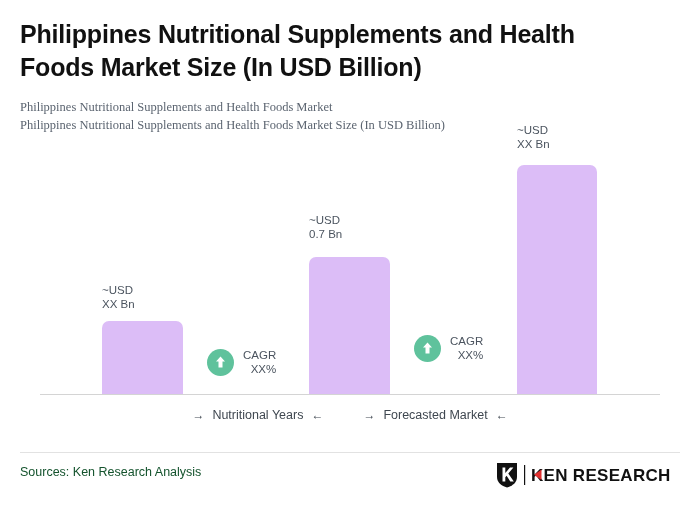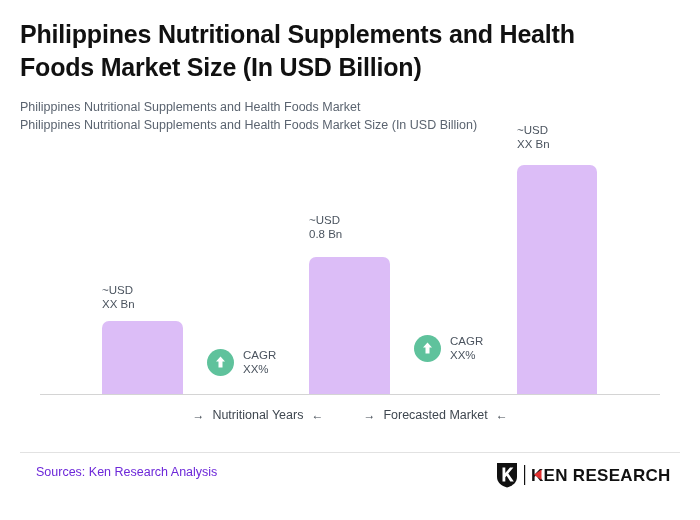--- a/index.html
+++ b/index.html
@@ -33,21 +33,21 @@
     letter-spacing: -0.2px;
   }
   .subtitle-block {
     position: absolute;
     left: 20px;
     top: 98px;
     color: #5b6470;
     font-size: 12.5px;
     line-height: 18px;
   }
-  .subtitle-line { white-space: nowrap; }
+  .subtitle-line { white-space: nowrap; font-family: Liberation Serif, serif; }
 
   
   .plot {
     position: absolute;
     left: 0px;
     top: 110px;
     width: 700px;
     height: 290px;
   }
   .baseline {
@@ -72,20 +72,21 @@
     text-align: left;
     white-space: nowrap;
   }
 
   
   .cagr {
     position: absolute;
     display: flex;
     align-items: center;
     gap: 9px;
+    text-align: right;
   }
   .cagr-circle {
     width: 27px;
     height: 27px;
     border-radius: 50%;
     background: #5fc29c;
     display: flex;
     align-items: center;
     justify-content: center;
     flex: 0 0 auto;
@@ -125,23 +126,22 @@
     top: 452px;
     width: 660px;
     height: 1px;
     background: #e2e2e2;
   }
   .sources {
     position: absolute;
     left: 20px;
     top: 465px;
     font-size: 12.5px;
-    color: #6d28d9;
-    white-space: nowrap;
-    margin-left: 16px;
+    color: #14532d;
+    white-space: nowrap;
   }
   .logo {
     position: absolute;
     right: 17px;
     top: 462px;
     display: flex;
     align-items: center;
     gap: 5px;
   }
   .logo-mark { display: block; }
@@ -173,21 +173,21 @@
         </svg>
       </span>
       <span class="cagr-text">
         <span>CAGR</span><br>
         <span>XX%</span>
       </span>
     </div>
 
     <div class="bar-label" style="left:309px; top:103px; width:81px;">
       <div>~USD</div>
-      <div>0.8 Bn</div>
+      <div>0.7 Bn</div>
     </div>
     <div class="bar" style="left:309px; width:81px; top:147px; height:138px;"></div>
 
     <div class="cagr" style="left:414px; top:224px;">
       <span class="cagr-circle">
         <svg width="13" height="14" viewBox="0 0 13 14" aria-hidden="true">
           <path d="M6.5 1.4 L11 6.6 H8.5 V12.4 H4.5 V6.6 H2 Z" fill="#ffffff"></path>
         </svg>
       </span>
       <span class="cagr-text">

